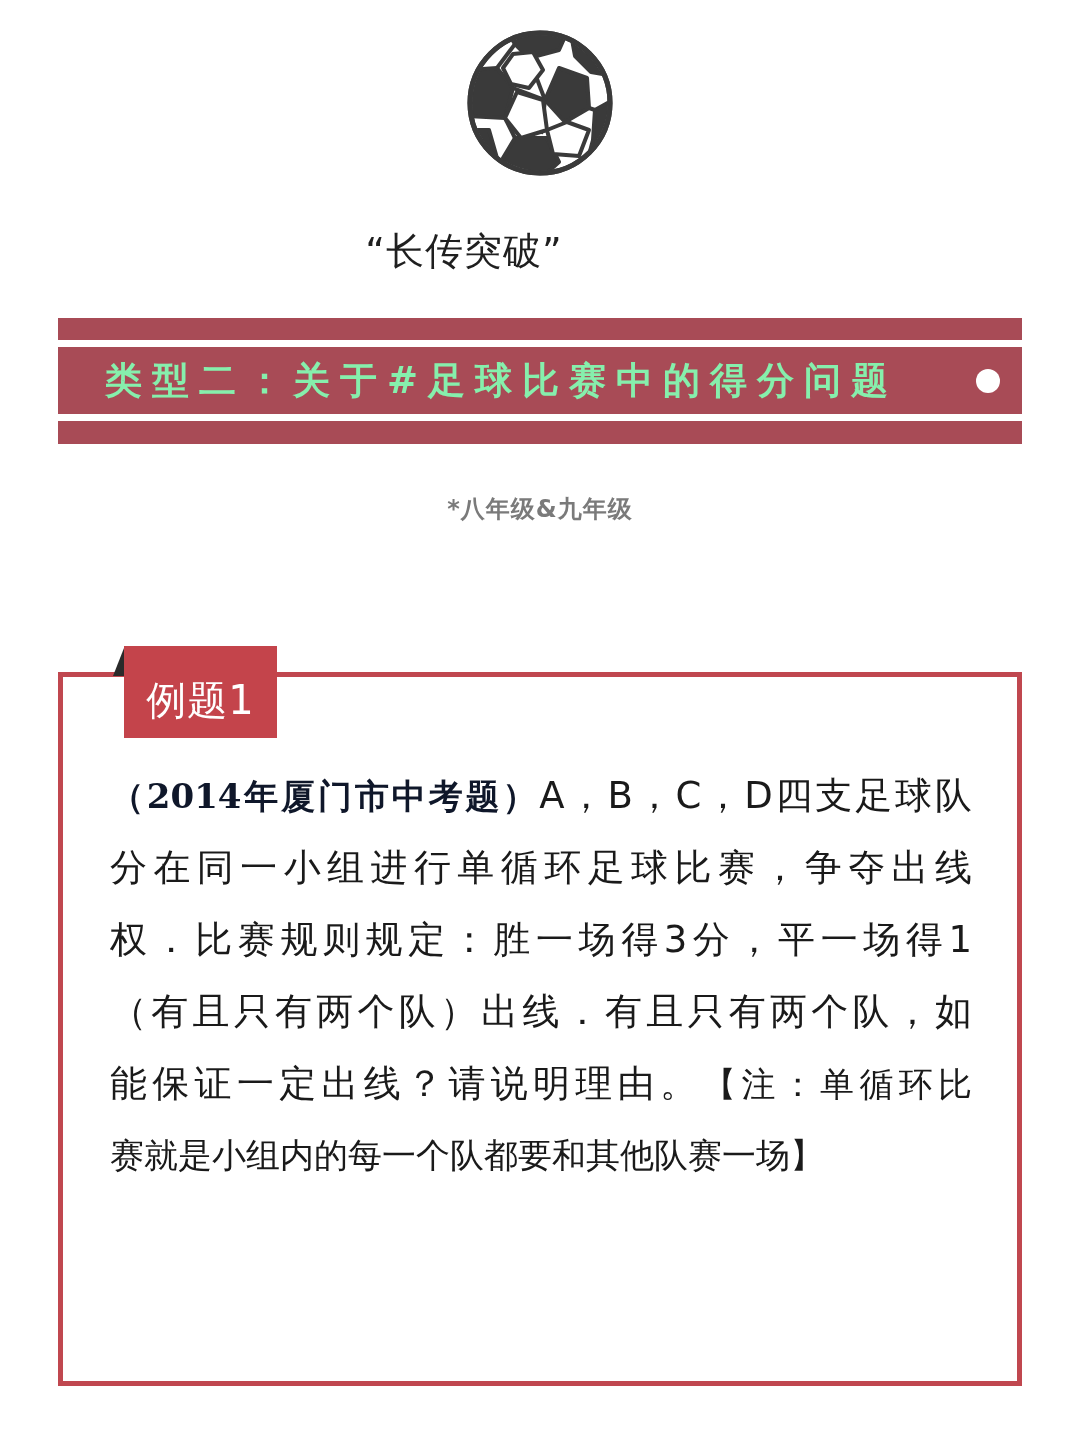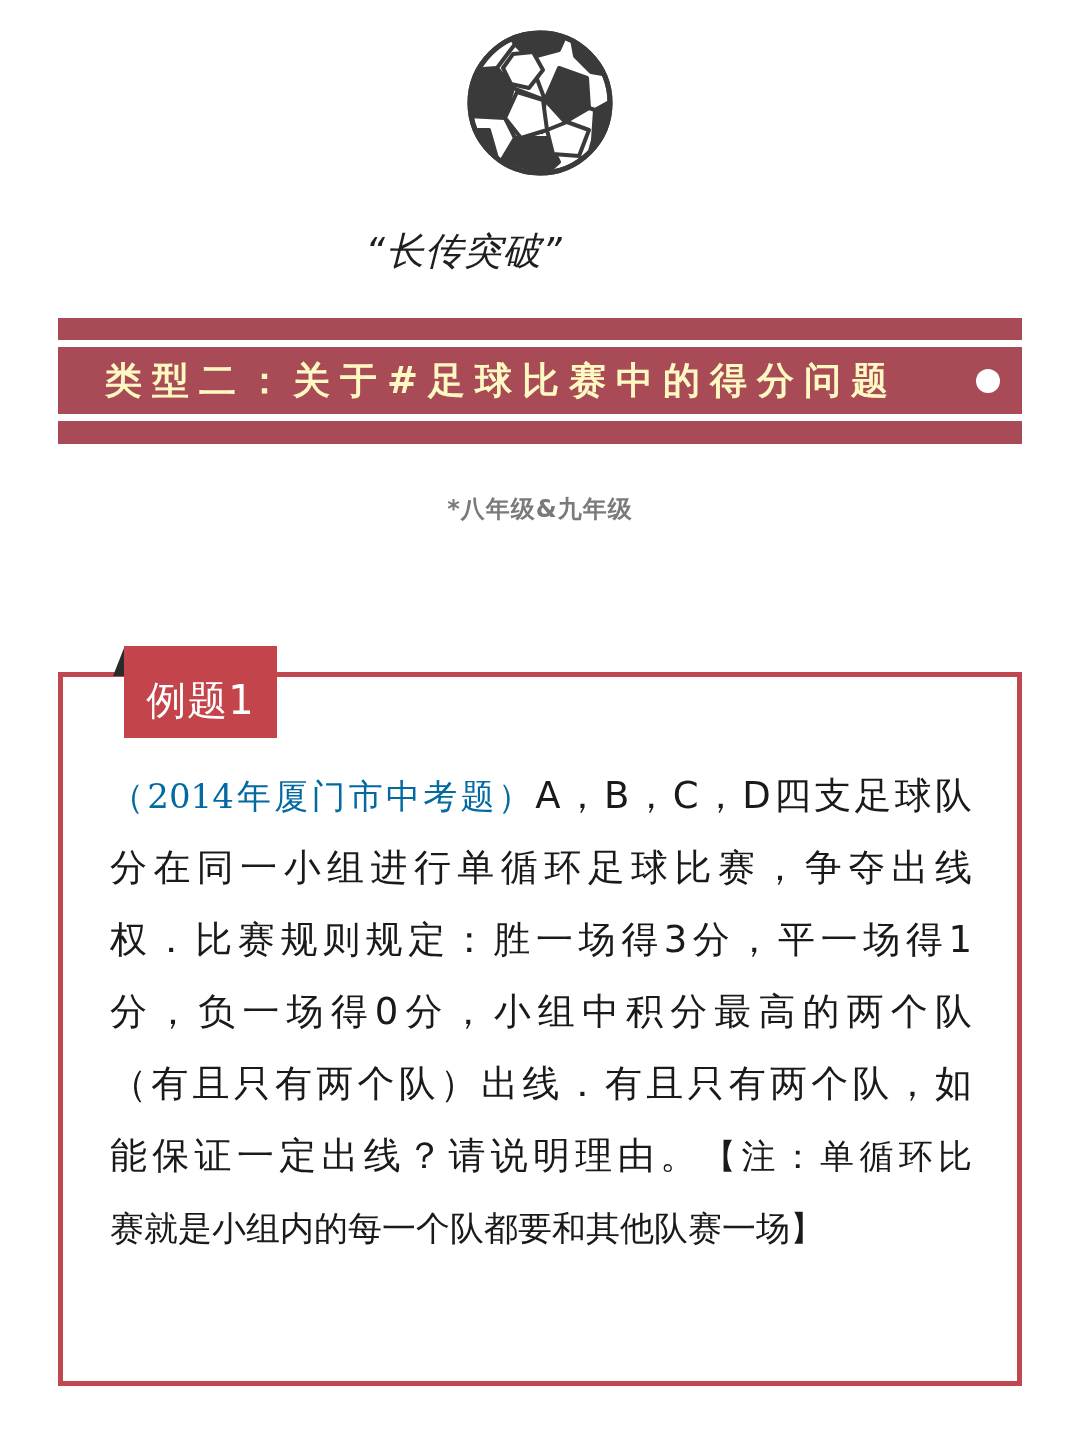--- a/index.html
+++ b/index.html
@@ -24,21 +24,20 @@
     .subtitle-quote {
       position: absolute;
       left: 0;
       width: 928px;
       top: 226px;
       text-align: center;
       font-size: 38px;
       line-height: 50px;
       color: #1f1f1f;
       letter-spacing: 1px;
-      font-style: italic;
     }
     .banner {
       position: absolute;
       left: 58px;
       top: 318px;
       width: 964px;
       height: 126px;
     }
     .banner .stripe {
       position: absolute;
@@ -57,21 +56,21 @@
       background: #a84b56;
     }
     .banner .band-title {
       position: absolute;
       left: 47px;
       top: 0;
       height: 57px;
       line-height: 67px;
       font-size: 37px;
       font-weight: bold;
-      color: #fef9c3;
+      color: #86efac;
       letter-spacing: 10px;
       white-space: nowrap;
     }
     .banner .dot {
       position: absolute;
       left: 918px;
       top: 22px;
       width: 24px;
       height: 24px;
       border-radius: 50%;
@@ -137,28 +136,29 @@
       height: 72px;
       white-space: nowrap;
       overflow: hidden;
       text-align: justify;
       text-align-last: justify;
     }
     .problem .line.last {
       text-align-last: left;
     }
     .problem .source {
-      color: #0369a1;
-      font-weight: normal;
+      color: #0f172a;
+      font-weight: bold;
       font-family: "DejaVu Serif", "Liberation Serif", serif;
       font-size: 34px;
       margin-top: 28px;
     }
     .problem .note {
       font-size: 34px;
+      font-family: Liberation Serif, serif;
     }
   </style>
 </head>
 <body>
 
 <div class="ball">
   <svg width="146" height="146" viewBox="0 0 146 146">
     <defs>
       <clipPath id="ballclip">
           <circle cx="73" cy="73" r="68"></circle>
@@ -211,17 +211,16 @@
 <div class="grade">*八年级&amp;九年级</div>
 
 <div class="example-box"></div>
 <div class="tag-fold"></div>
 <div class="tag">例题1</div>
 
 <div class="problem">
   <span class="line"><span class="source">（2014年厦门市中考题）</span><span>A，B，C，D四支足球队</span></span>
   <span class="line">分在同一小组进行单循环足球比赛，争夺出线</span>
   <span class="line">权．比赛规则规定：胜一场得3分，平一场得1</span>
-  <span class="line">分，负一场得0分，小组中积分最高的两个队</span>
   <span class="line">（有且只有两个队）出线．有且只有两个队，如</span>
   <span class="line"><span>能保证一定出线？请说明理由。</span><span class="note">【注：单循环比</span></span>
   <span class="line last note">赛就是小组内的每一个队都要和其他队赛一场】</span>
 </div>
 
 </body></html>

